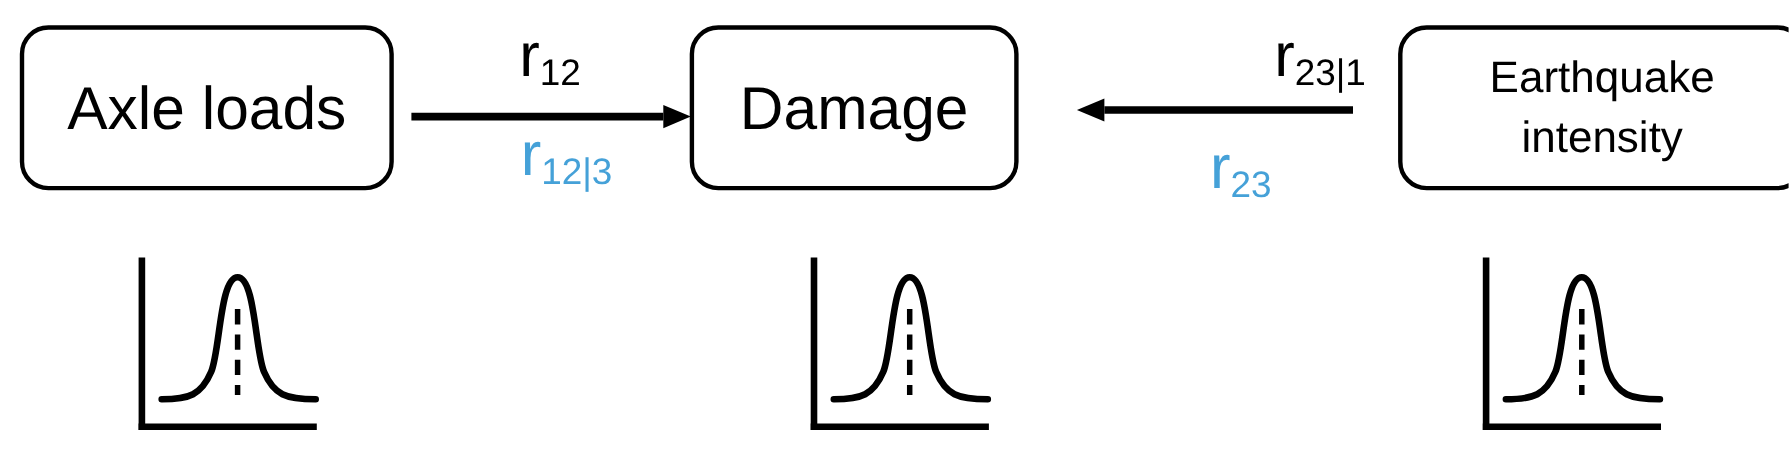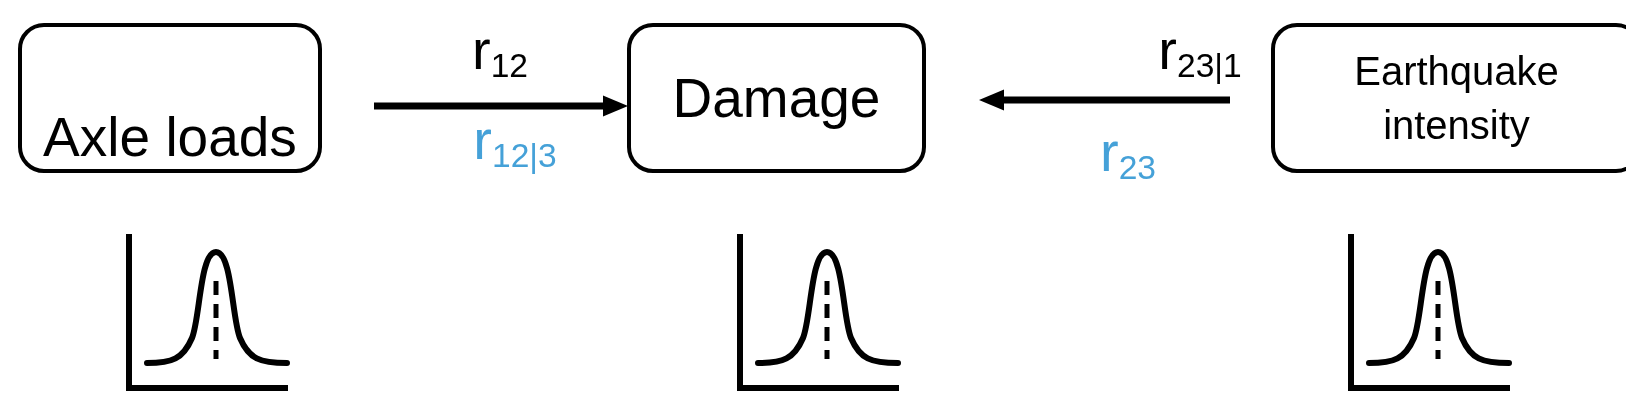--- a/index.html
+++ b/index.html
@@ -26,21 +26,21 @@
     border-radius: 26px;
     background: #ffffff;
     display: flex;
     align-items: center;
     justify-content: center;
     text-align: center;
     color: #000000;
     z-index: 2;
   }
   .node-label { display: block; }
-  #node-axle   { left: 18px;   width: 304px; font-size: 55px; align-items: flex-end; }
+  #node-axle   { left: 18px;   width: 340px; font-size: 55px; }
   #node-damage { left: 627px;  width: 299px; font-size: 55px; }
   #node-eq     { left: 1232px; width: 371px; font-size: 40px; line-height: 1.35; padding: 0 34px; margin-left: 39px; }
 
   .arrows-layer {
     position: absolute;
     left: 0; top: 0;
     width: 1626px; height: 418px;
     z-index: 1;
   }
   .arrows-layer line    { stroke: var(--line-color); stroke-width: 7; }

